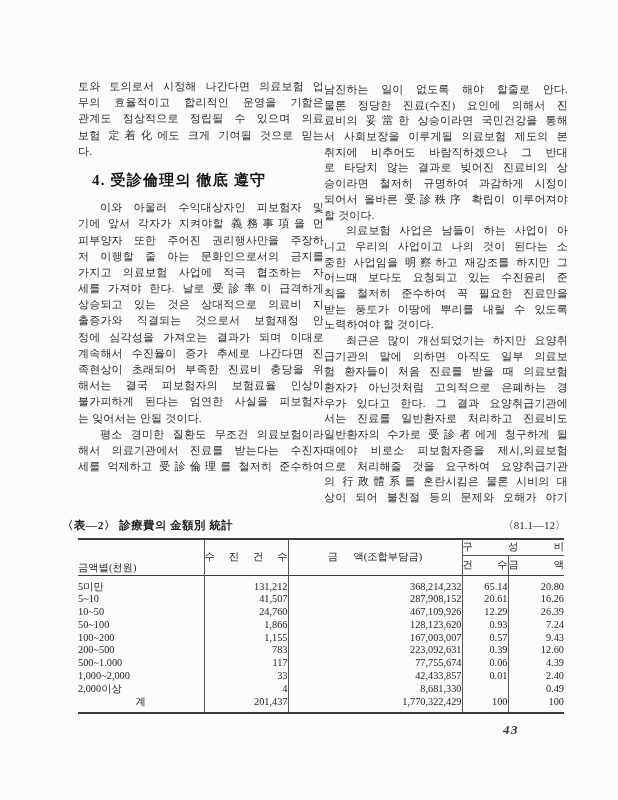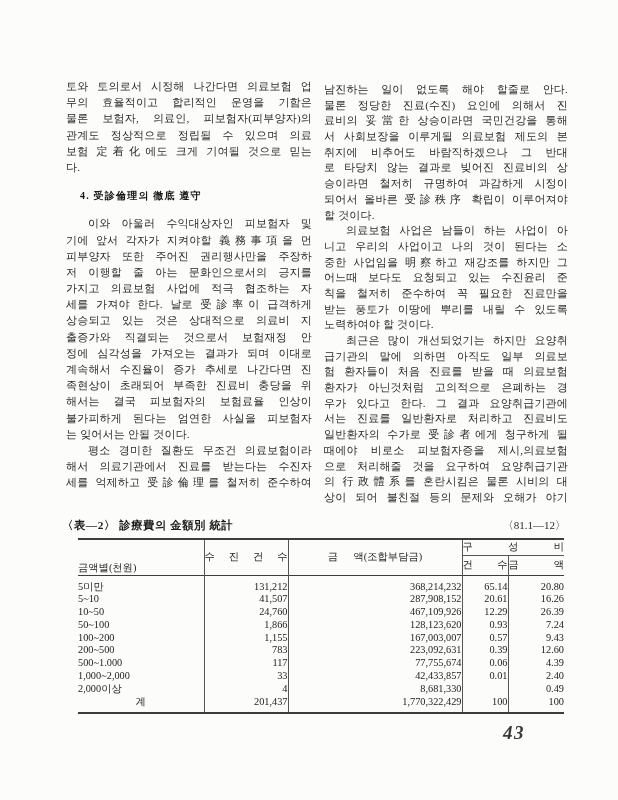--- a/index.html
+++ b/index.html
@@ -7,39 +7,39 @@
   .page {
     position: relative;
     width: 618px; height: 800px;
     background: #fcfcfa;
     font-family: "Liberation Serif", "DejaVu Serif", serif;
     color: #282828;
     overflow: hidden;
   }
   
   .col { position: absolute; top: 78px; width: 246px; }
-  #col-left  { left: 66px; }
+  #col-left  { left: 78px; }
   #col-right { left: 324px; top: 82px; width: 244px; }
   .tline {
     font-size: 11px;
     line-height: 16.2px;
     height: 16.2px;
     letter-spacing: 0.2px;
     text-align: justify;
     text-align-last: justify;
     overflow: hidden;
     white-space: nowrap;
   }
   #col-right .tline { line-height: 15.7px; height: 15.7px; }
   .tline.end { text-align-last: left; }
   .tline.indent { text-indent: 22px; }
   .sec-heading {
     height: auto;
     font-weight: bold;
-    font-size: 10px;
+    font-size: 15px;
     letter-spacing: 1.2px;
     color: #151515;
     margin: 13px 0 11px 14px;
     text-align: left;
     text-align-last: left;
   }
   
   .tbl-caption-row {
     position: absolute; top: 518px; left: 62px; width: 504px;
     display: flex; justify-content: space-between; align-items: baseline;
@@ -78,32 +78,31 @@
   td.c1 { text-align: left;  padding-left: 6px;  border-right: 1px solid #555; }
   td.c2 { text-align: right; padding-right: 12px; border-right: 1px solid #555; }
   td.c3 { text-align: right; padding-right: 30px; border-right: 1px solid #555; }
   td.c4 { text-align: right; padding-right: 3px;  border-right: 1px solid #555; }
   td.c5 { text-align: right; padding-right: 14px; margin-top: 24px; }
   tr.total td.c1 { text-align: center; padding-left: 0; }
   
   .page-num {
     position: absolute; left: 503px; top: 722px;
     font-style: italic; font-weight: bold;
-    font-size: 19px; letter-spacing: 1.5px; color: #3a3a3a;
+    font-size: 13px; letter-spacing: 1.5px; color: #3a3a3a;
   }
 </style>
 </head>
 <body>
 
 <div class="page">
 
   <div class="col" id="col-left">
       <div class="tline">토와 토의로서 시정해 나간다면 의료보험 업</div>
       <div class="tline">무의 효율적이고 합리적인 운영을 기함은</div>
-      <div class="tline">물론 보험자, 의료인, 피보험자(피부양자)의</div>
       <div class="tline">관계도 정상적으로 정립될 수 있으며 의료</div>
       <div class="tline">보험 定着化에도 크게 기여될 것으로 믿는</div>
       <div class="tline end">다.</div>
       <div class="tline sec-heading">4.  受診倫理의  徹底  遵守</div>
       <div class="tline indent">이와 아울러 수익대상자인 피보험자 및</div>
       <div class="tline">기에 앞서 각자가 지켜야할 義務事項을 먼</div>
       <div class="tline">피부양자 또한 주어진 권리행사만을 주장하</div>
       <div class="tline">저 이행할 줄 아는 문화인으로서의 긍지를</div>
       <div class="tline">가지고 의료보험 사업에 적극 협조하는 자</div>
       <div class="tline">세를 가져야 한다. 날로 受診率이 급격하게</div>

